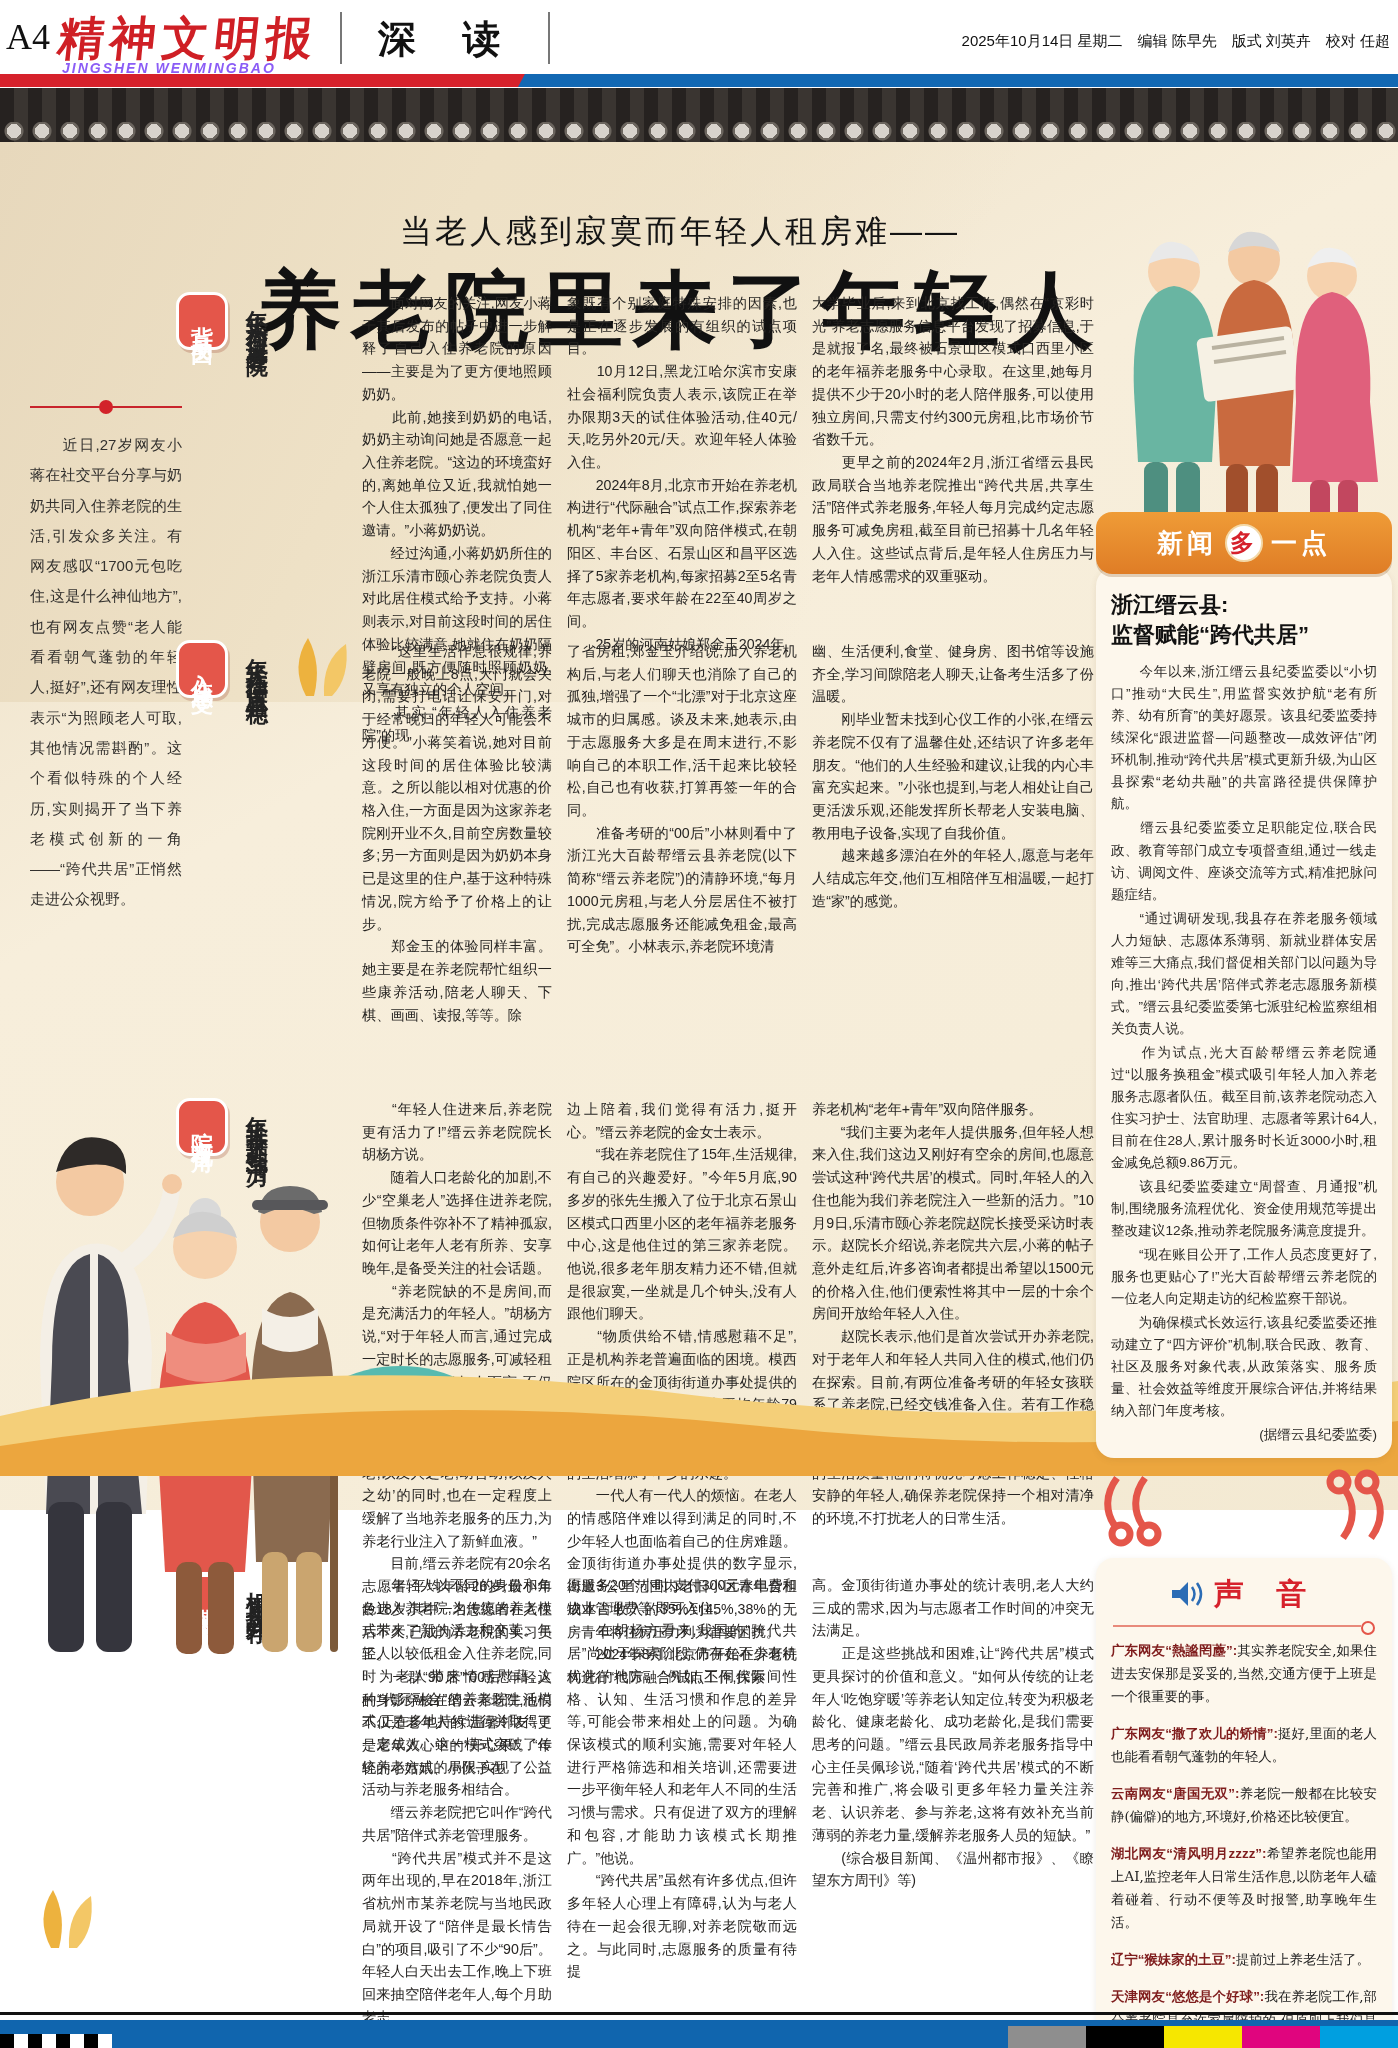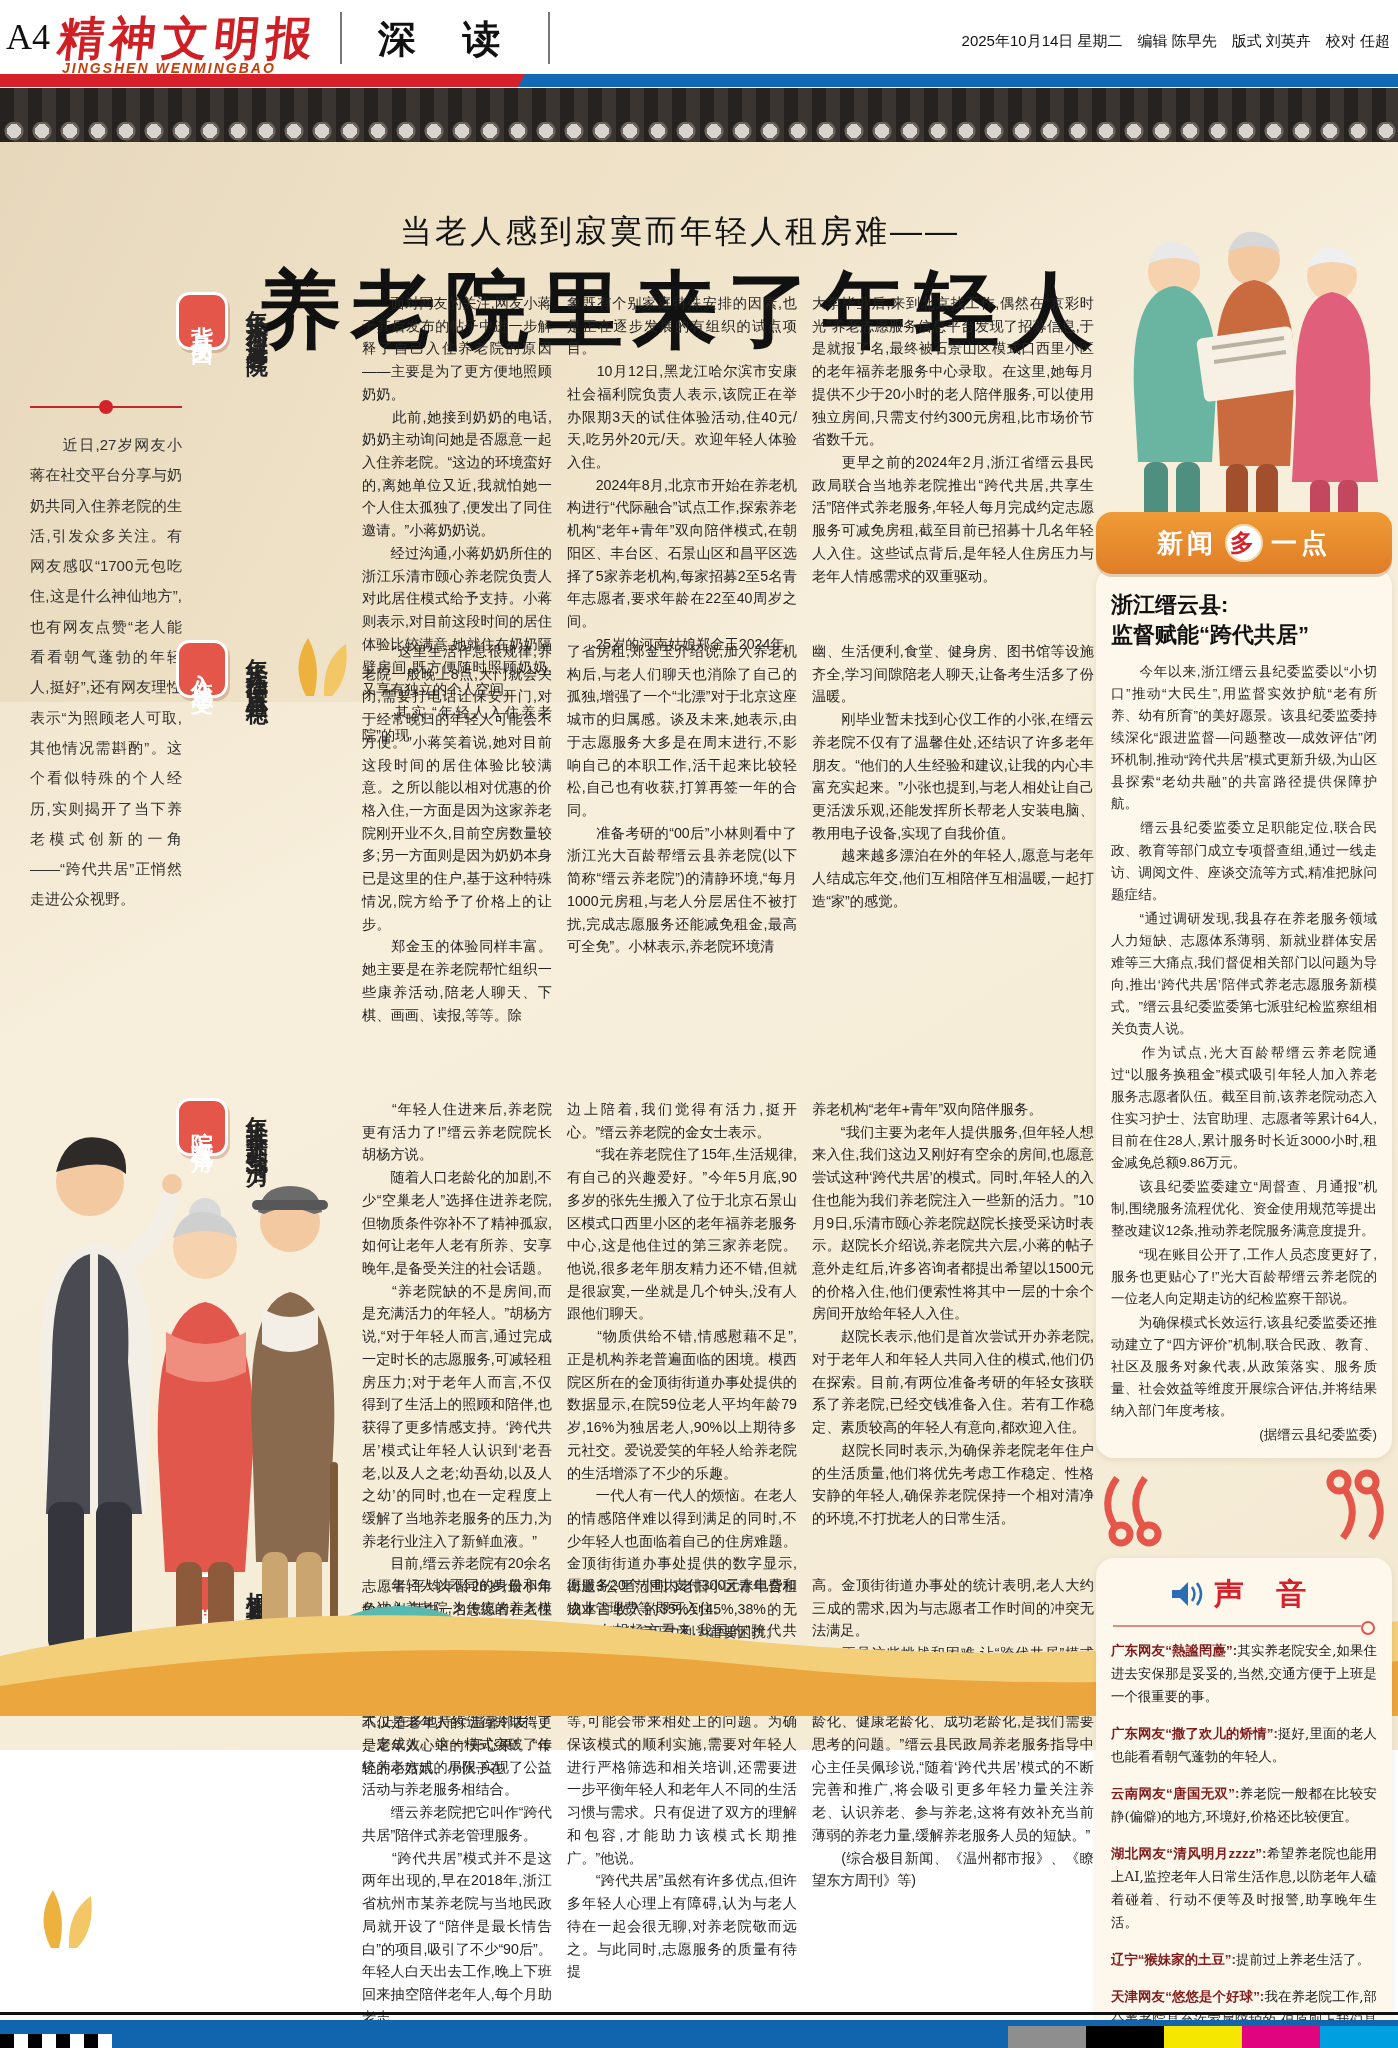--- a/index.html
+++ b/index.html
@@ -3,36 +3,36 @@
 <meta charset="utf-8">
 <style>
   html,body{margin:0;padding:0;}
   body{font-family:"Liberation Sans","DejaVu Sans",sans-serif;}
   .page{position:relative;width:1398px;height:2048px;background:#fff;overflow:hidden;}
 
   
   .hdr{position:absolute;left:0;top:0;width:1398px;height:88px;background:#fff;}
   .pageno{position:absolute;left:6px;top:16px;font-size:36px;color:#111;font-family:"Liberation Serif",serif;}
   .logo{position:absolute;left:58px;top:8px;font-size:46px;font-weight:900;color:#cf1f25;letter-spacing:6px;font-family:"DejaVu Serif",serif;transform:skewX(-6deg);}
-  .logo-en{position:absolute;left:62px;top:60px;font-size:14px;font-weight:800;font-style:italic;color:#c2410c;letter-spacing:2px;}
+  .logo-en{position:absolute;left:62px;top:60px;font-size:14px;font-weight:800;font-style:italic;color:#8b5cf6;letter-spacing:2px;}
   .hdr-sep1{position:absolute;left:340px;top:12px;width:2px;height:52px;background:#777;}
   .hdr-sep2{position:absolute;left:548px;top:12px;width:2px;height:52px;background:#777;}
   .shendu{position:absolute;left:378px;top:14px;font-size:38px;font-weight:900;color:#111;letter-spacing:18px;}
   .dateline{position:absolute;right:8px;top:32px;font-size:15px;color:#111;}
   .bar-red{position:absolute;left:0;top:74px;width:530px;height:13px;background:#d6212b;}
   .bar-blue{position:absolute;left:518px;top:74px;width:880px;height:13px;background:#1268b3;transform:skewX(-28deg);transform-origin:bottom left;}
 
   
   .tiles{position:absolute;left:0;top:88px;width:1398px;height:54px;background:repeating-linear-gradient(90deg,#262220 0 14px,#3a3531 14px 28px);}
   .tiles:after{content:"";position:absolute;left:0;bottom:0;width:100%;height:20px;
     background-image:radial-gradient(circle at 14px 9px,#d8d3cc 0 7px,#6b655e 7px 9px,transparent 10px);
     background-size:28px 20px;background-repeat:repeat-x;}
 
   
-  .main{position:absolute;left:0;top:142px;width:1398px;height:1608px;
+  .main{position:absolute;left:0;top:142px;width:1398px;height:1368px;
     background:linear-gradient(150deg,#eadcc2 0%,#efe3cb 16%,#f7eedb 38%,#f6edd9 70%,#f3e9d2 100%);}
   .main .litewedge{position:absolute;left:0;top:0;width:1398px;height:560px;
     background:linear-gradient(115deg,#e7d8bc 0%,#eee1c6 30%,rgba(250,243,227,0) 62%);}
 
   .kicker{position:absolute;left:250px;top:68px;width:860px;text-align:center;font-size:32px;color:#141414;letter-spacing:3px;}
   .bigtitle{position:absolute;left:210px;top:112px;width:940px;text-align:center;font-size:84px;font-weight:700;color:#111;letter-spacing:10px;font-family:"Liberation Sans",sans-serif;}
 
   
   .intro{position:absolute;left:30px;top:258px;width:152px;}
   .intro .rule{position:relative;height:14px;margin-bottom:16px;}

